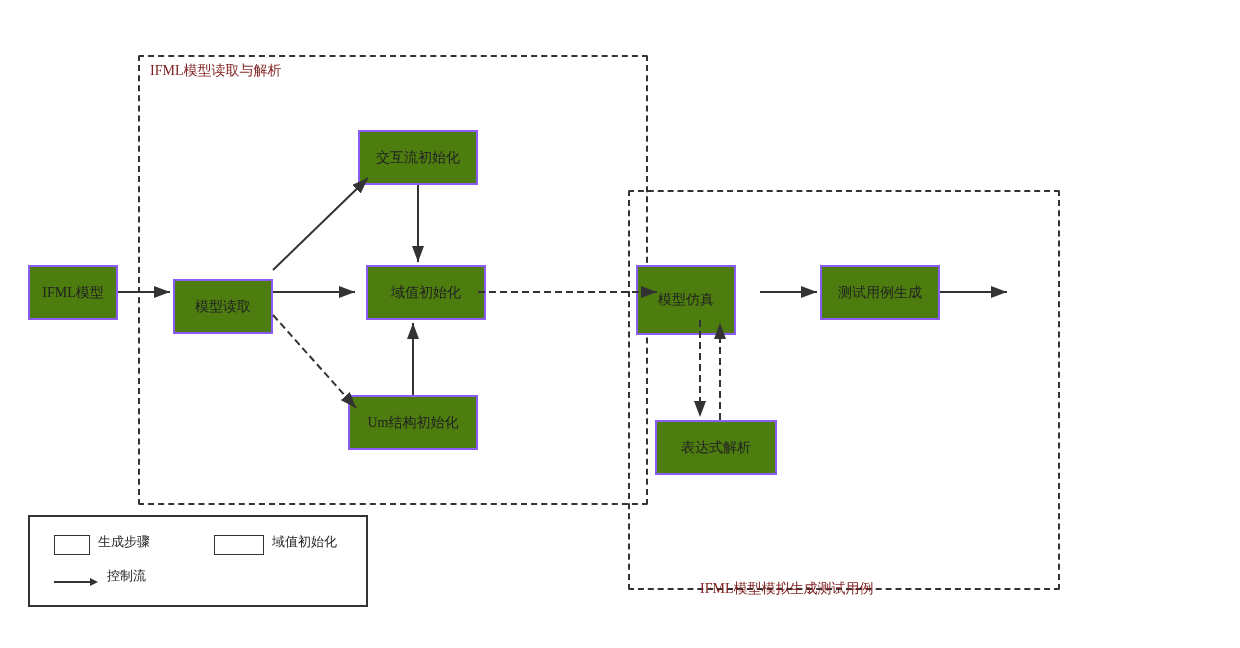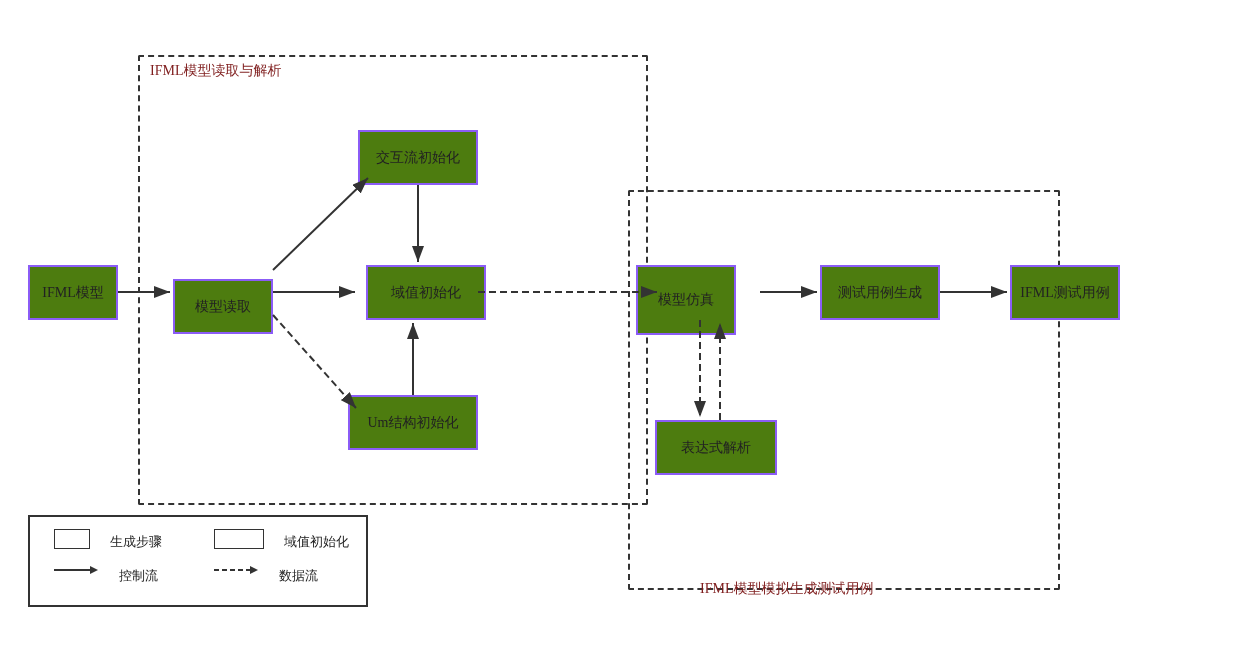--- a/index.html
+++ b/index.html
@@ -54,22 +54,22 @@
     .legend {
       position: absolute;
       border: 2px solid #333;
       padding: 12px 16px;
       font-size: 13px;
       color: #222;
       line-height: 2;
     }
     .legend-row {
       display: flex;
-      align-items: flex-start;
-      gap: 20px;
+      align-items: flex-end;
+      gap: 8px;
       margin-bottom: 4px;
       padding-left: 8px;
     }
     .legend-box {
       width: 36px;
       height: 20px;
       border: 1.5px solid #333;
       background: #fff;
       flex-shrink: 0;
     }
@@ -101,21 +101,20 @@
   <div class="box" style="left:366px; top:265px; width:120px; height:55px;">域值初始化</div>
 
   <div class="box" style="left:348px; top:395px; width:130px; height:55px;">Um结构初始化</div>
 
   <div class="box" style="left:636px; top:265px; width:100px; height:70px;">模型仿真</div>
 
   <div class="box" style="left:655px; top:420px; width:122px; height:55px;">表达式解析</div>
 
   <div class="box" style="left:820px; top:265px; width:120px; height:55px;">测试用例生成</div>
 
-  <div class="box" style="left:1010px; top:265px; width:110px; height:55px;">IFML测试用例</div>
 
   <svg id="arrows">
     <defs>
       <marker id="arrowhead-solid" markerWidth="8" markerHeight="6" refX="8" refY="3" orient="auto">
         <polygon points="0 0, 8 3, 0 6" fill="#333"></polygon>
       </marker>
       <marker id="arrowhead-dashed" markerWidth="8" markerHeight="6" refX="8" refY="3" orient="auto">
         <polygon points="0 0, 8 3, 0 6" fill="#333"></polygon>
       </marker>
     </defs>
@@ -153,23 +152,16 @@
         <div class="legend-box-wide"></div>
         <span>域值初始化</span>
       </div>
       <div class="legend-row">
         <svg width="45" height="14">
           <line x1="0" y1="7" x2="36" y2="7" stroke="#333" stroke-width="2"></line>
           <polygon points="36,3 44,7 36,11" fill="#333"></polygon>
         </svg>
         <span>控制流</span>
       </div>
-      <div class="legend-row">
-        <svg width="45" height="14">
-          <line x1="0" y1="7" x2="36" y2="7" stroke="#333" stroke-width="2" stroke-dasharray="5,3"></line>
-          <polygon points="36,3 44,7 36,11" fill="#333"></polygon>
-        </svg>
-        <span>数据流</span>
-      </div>
     </div>
   </div>
 
 </div>
 
 </body></html>

